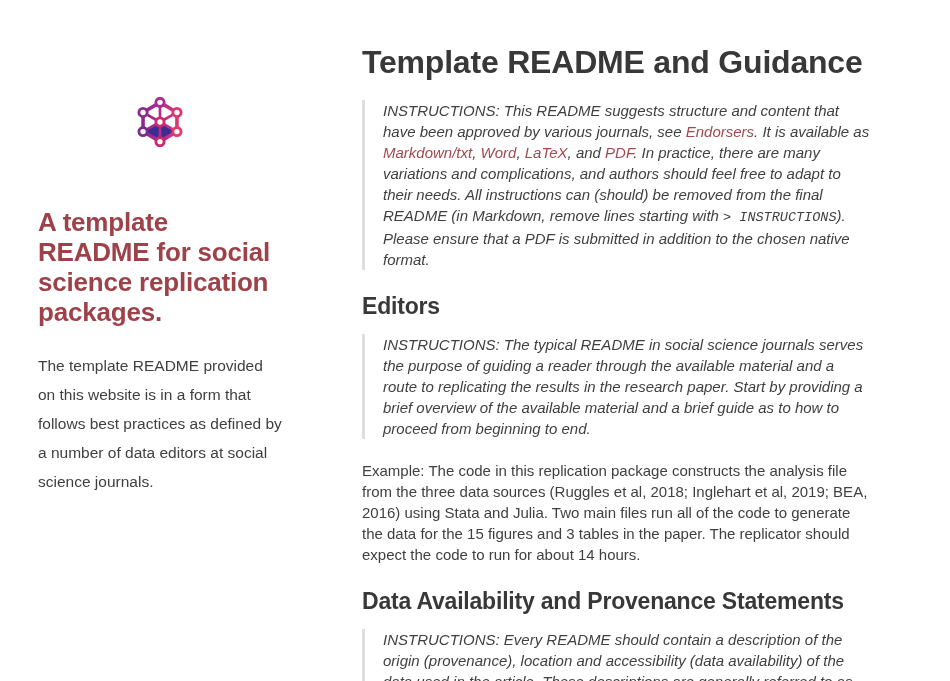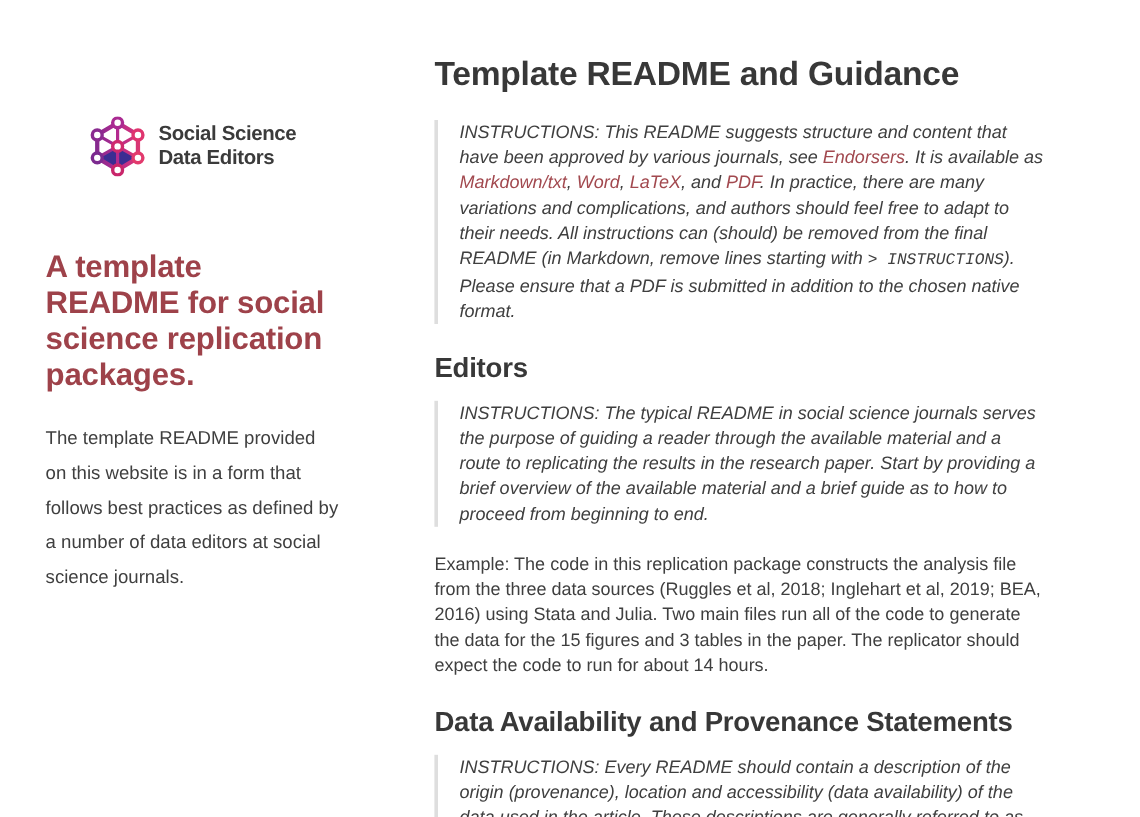--- a/index.html
+++ b/index.html
@@ -40,21 +40,21 @@
   }
   .side-desc{
     font-size:15.5px;line-height:29px;margin:0;max-width:278px;
   }
 
   
   .content{
     width:510px;margin-left:80px;padding-top:44px;
   }
   .content h1{
-    font-size:28px;line-height:36px;font-weight:700;
+    font-size:32px;line-height:36px;font-weight:700;
     color:var(--heading);margin:0 0 20px 0;letter-spacing:-0.2px;
   }
   .content h2{
     font-size:23px;line-height:28px;font-weight:700;
     color:var(--heading);margin:22px 0 14px 0;letter-spacing:-0.2px;
   }
   blockquote{
     margin:0 0 21px 0;padding:0 0 0 18px;
     border-left:3px solid var(--bq-border);
     font-style:italic;font-size:15px;line-height:21px;color:var(--body);
@@ -92,24 +92,20 @@
         <path d="M9,17.3 L28,28 M47,17.3 L28,28 M9,38.7 L28,28 M47,38.7 L28,28 M28,6 L28,28 M28,50 L28,28" fill="none" stroke="url(#lg)" stroke-width="3"></path>
 
         <circle cx="28" cy="6" r="4.6" fill="#ffffff" stroke="#aa2a92" stroke-width="3.2"></circle>
         <circle cx="47" cy="17.3" r="4.6" fill="#ffffff" stroke="#df356f" stroke-width="3.2"></circle>
         <circle cx="47" cy="38.7" r="4.6" fill="#ffffff" stroke="#e23a6d" stroke-width="3.2"></circle>
         <circle cx="28" cy="50" r="4.6" fill="#ffffff" stroke="#c9266b" stroke-width="3.2"></circle>
         <circle cx="9" cy="38.7" r="4.6" fill="#ffffff" stroke="#7c2a8f" stroke-width="3.2"></circle>
         <circle cx="9" cy="17.3" r="4.6" fill="#ffffff" stroke="#8a2b90" stroke-width="3.2"></circle>
         <circle cx="28" cy="28" r="4.6" fill="#ffffff" stroke="#cf2a6e" stroke-width="3.2"></circle>
       </svg>
-      <span class="logo-text">
-        <span>Social Science</span>
-        <span>Data Editors</span>
-      </span>
     </a>
 
     <h1 class="side-title">A template README for social science replication packages.</h1>
 
     <p class="side-desc">The template README provided on this website is in a form that follows best practices as defined by a number of data editors at social science journals.</p>
 
   </aside>
 
   <main class="content">
 

